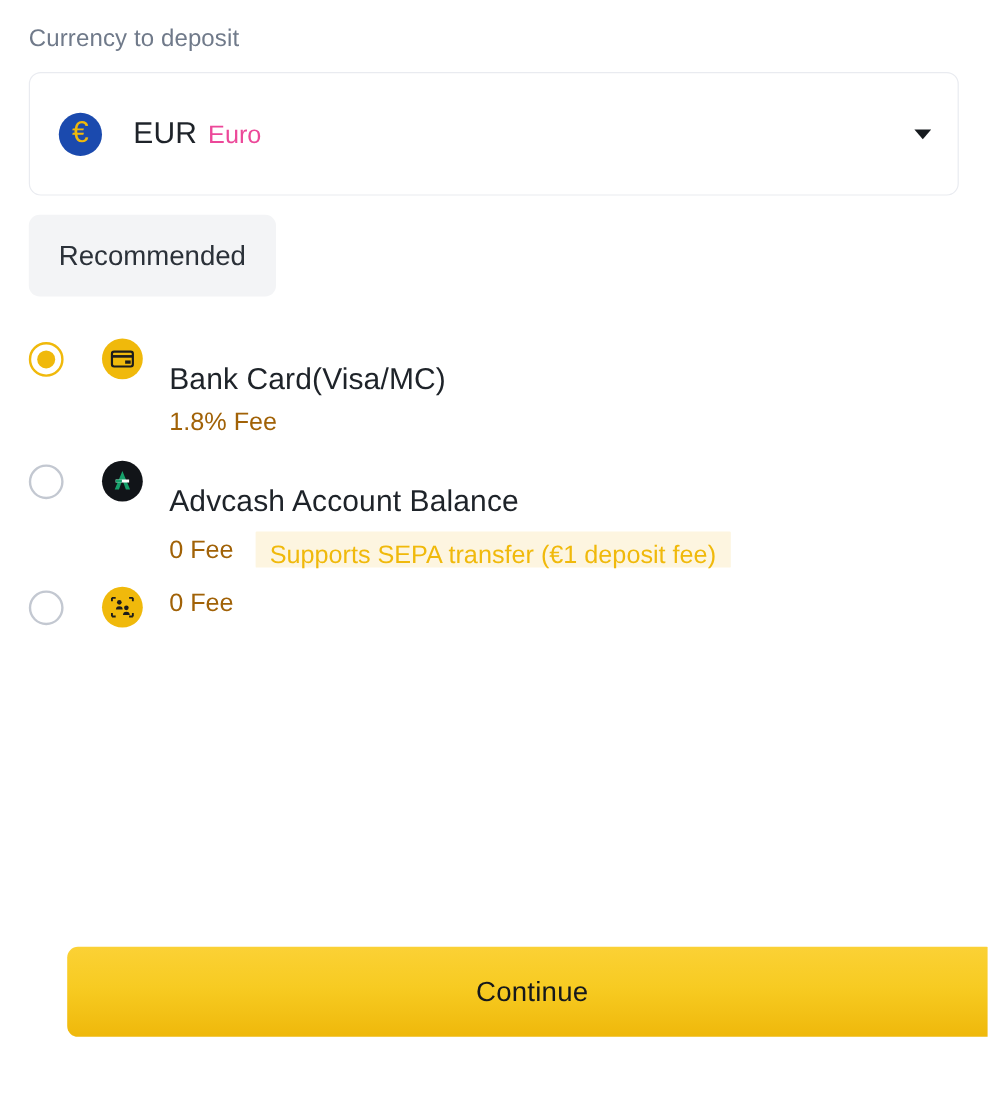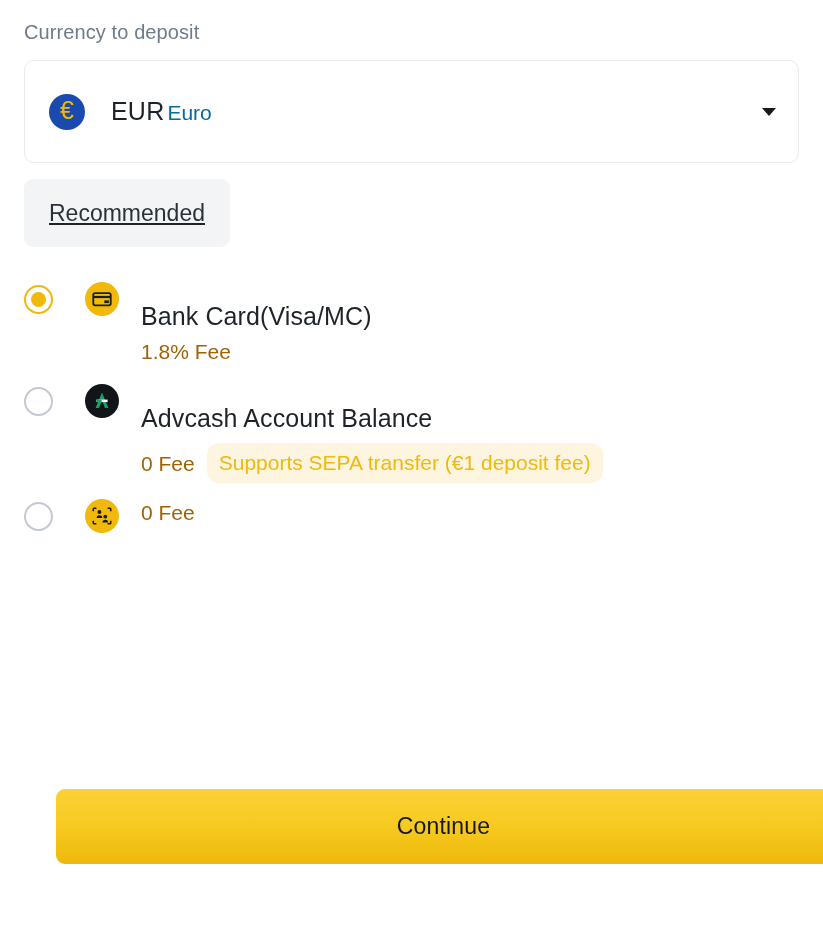--- a/index.html
+++ b/index.html
@@ -62,44 +62,44 @@
     font-size: 25px;
     font-weight: 500;
     line-height: 1;
     position: relative;
     top: -1px;
   }
   .currency-text {
     margin-left: 26px;
     display: flex;
     align-items: baseline;
-    gap: 3px;
+    gap: 9px;
   }
   .currency-code {
     font-size: 25px;
     color: #1e2329;
     letter-spacing: 0.2px;
   }
   .currency-name {
     font-size: 21px;
-    color: #0369a1;
+    color: #ec4899;
   }
   .caret {
     margin-left: auto;
     width: 0;
     height: 0;
     border-left: 7px solid transparent;
     border-right: 7px solid transparent;
     border-top: 8px solid #161a1e;
   }
 
   
   #label-paywith { margin-top: 52px; }
 
-  .tabs { margin-top: 16px; display: flex; text-decoration: underline; }
+  .tabs { margin-top: 16px; display: flex; }
   .tab {
     background: #f3f4f6;
     border-radius: 9px;
     height: 68px;
     padding: 0 25px;
     display: flex;
     align-items: center;
     font-size: 23px;
     color: #2b3139;
     cursor: pointer;
@@ -171,27 +171,27 @@
     display: flex;
     align-items: center;
     gap: 0;
   }
   .m-fee {
     font-size: 21px;
     color: #a16207;
     line-height: 1;
   }
   .m-badge {
-    margin-left: 12px;
+    margin-left: 18px;
     background: #fdf5e0;
     color: #F0B90B;
     font-size: 21px;
     line-height: 1;
-    padding: 9px 12px 10px;
-    border-radius: 12px;
+    padding: 9px 12px 0;
+    border-radius: 1px;
     white-space: nowrap;
   }
 
   
   .continue-wrap {
     position: absolute;
     left: 24px;
     right: 24px;
     bottom: 36px;
   }

